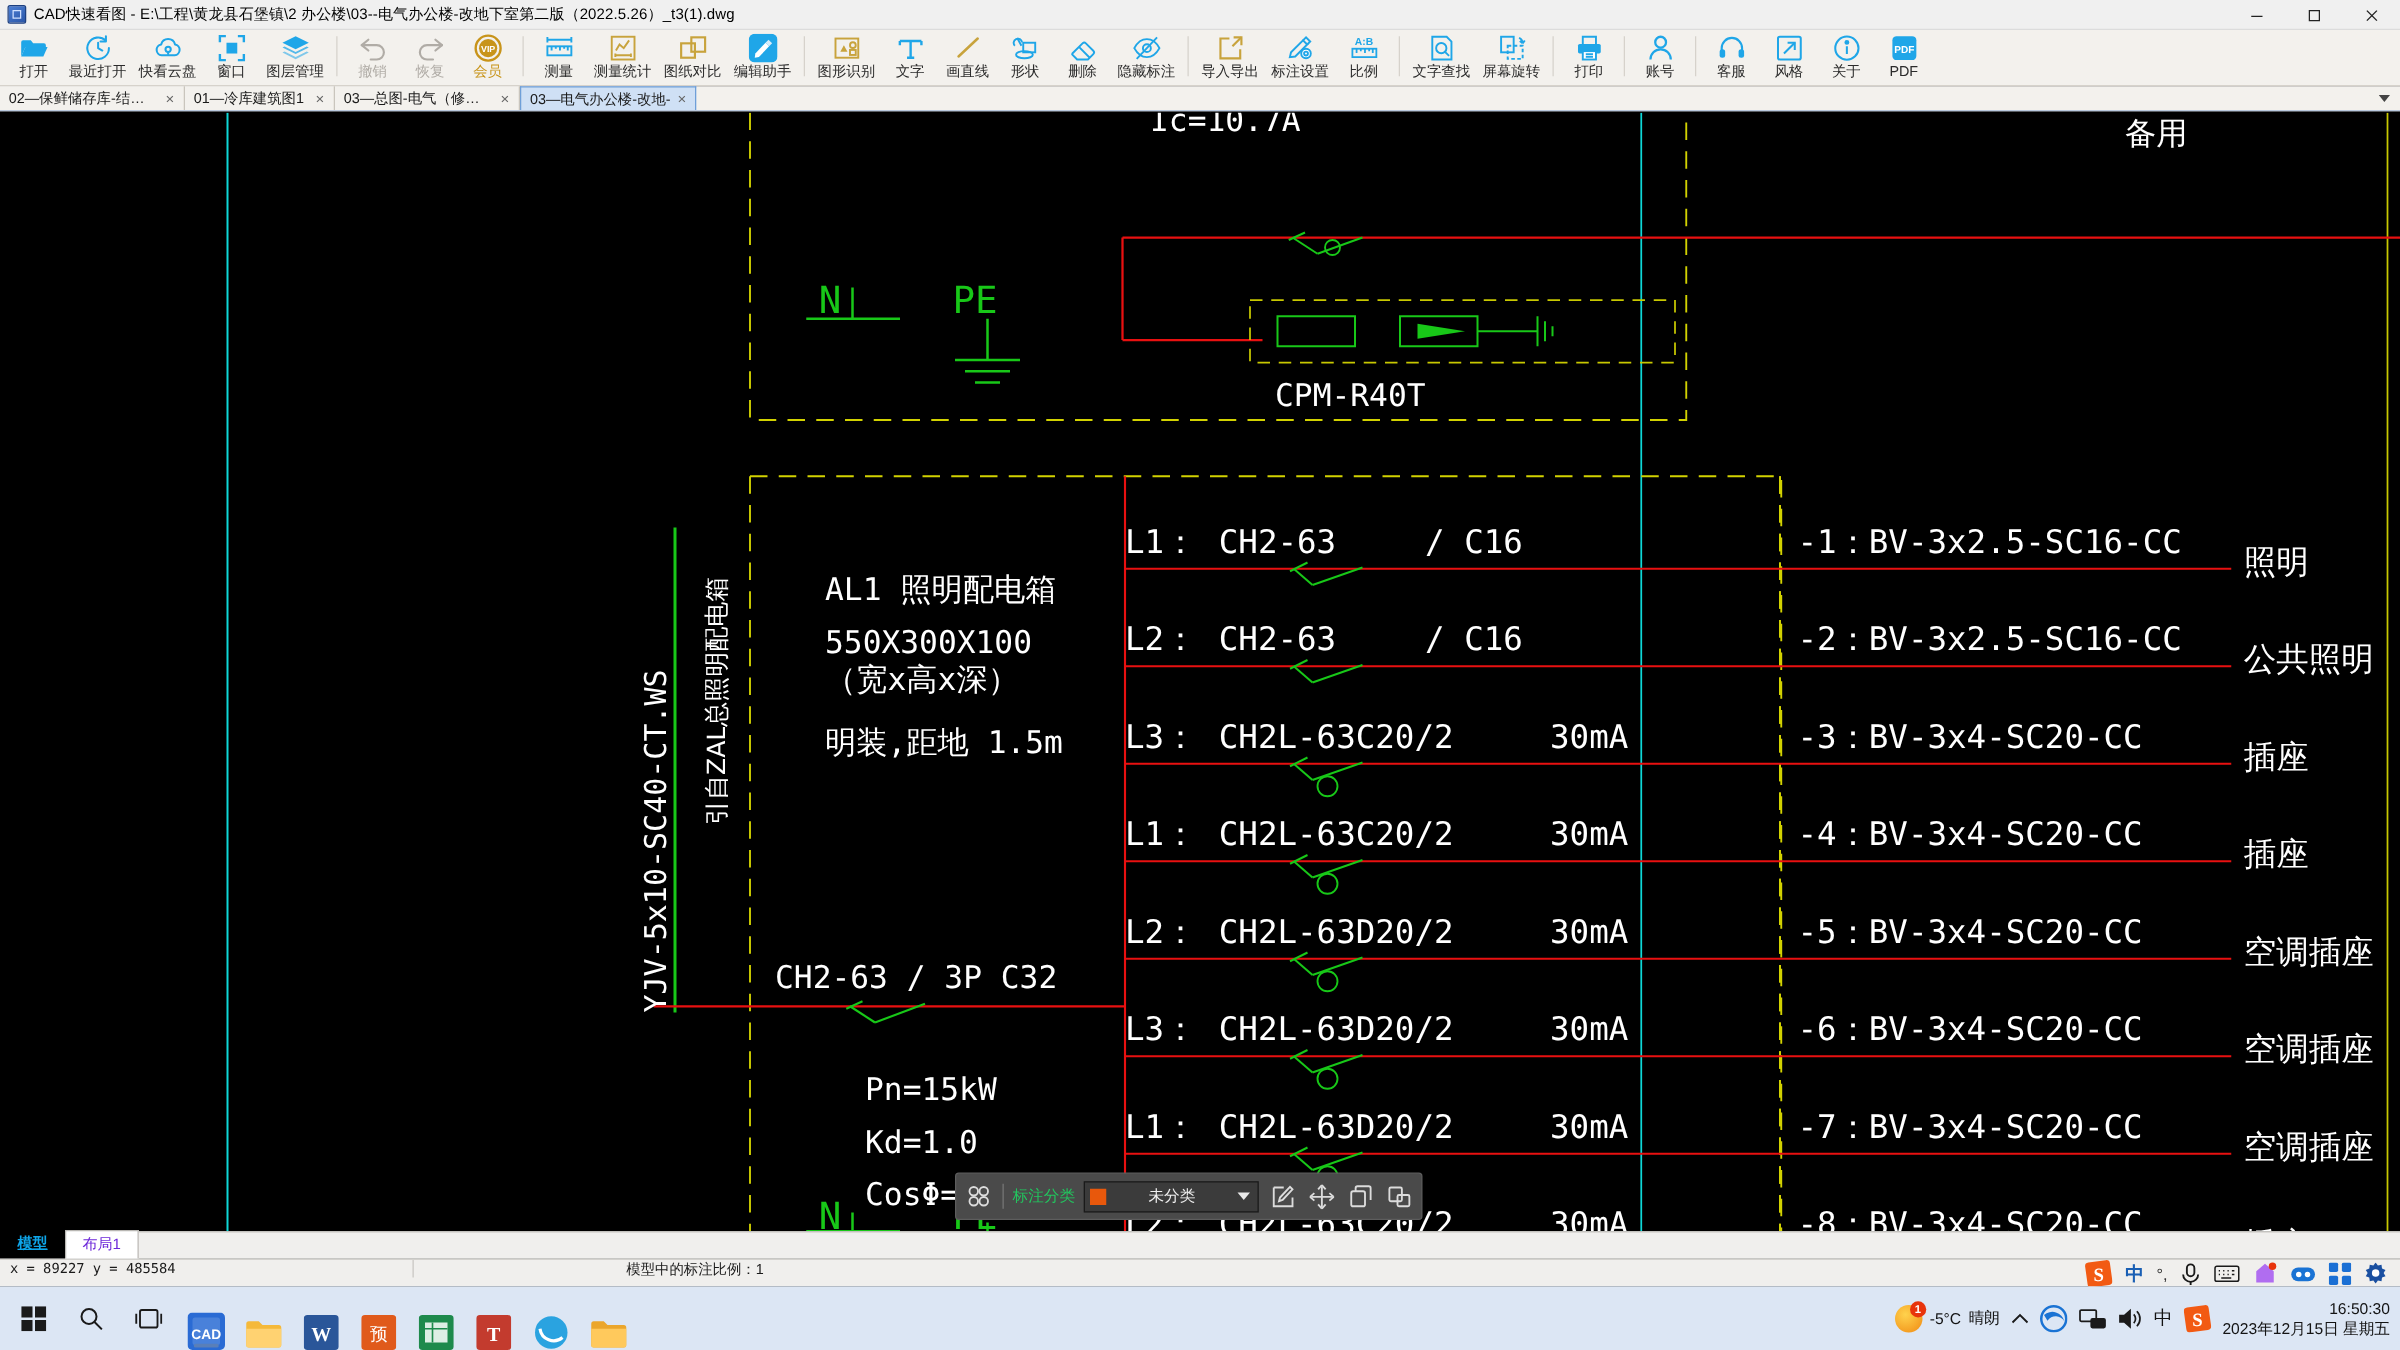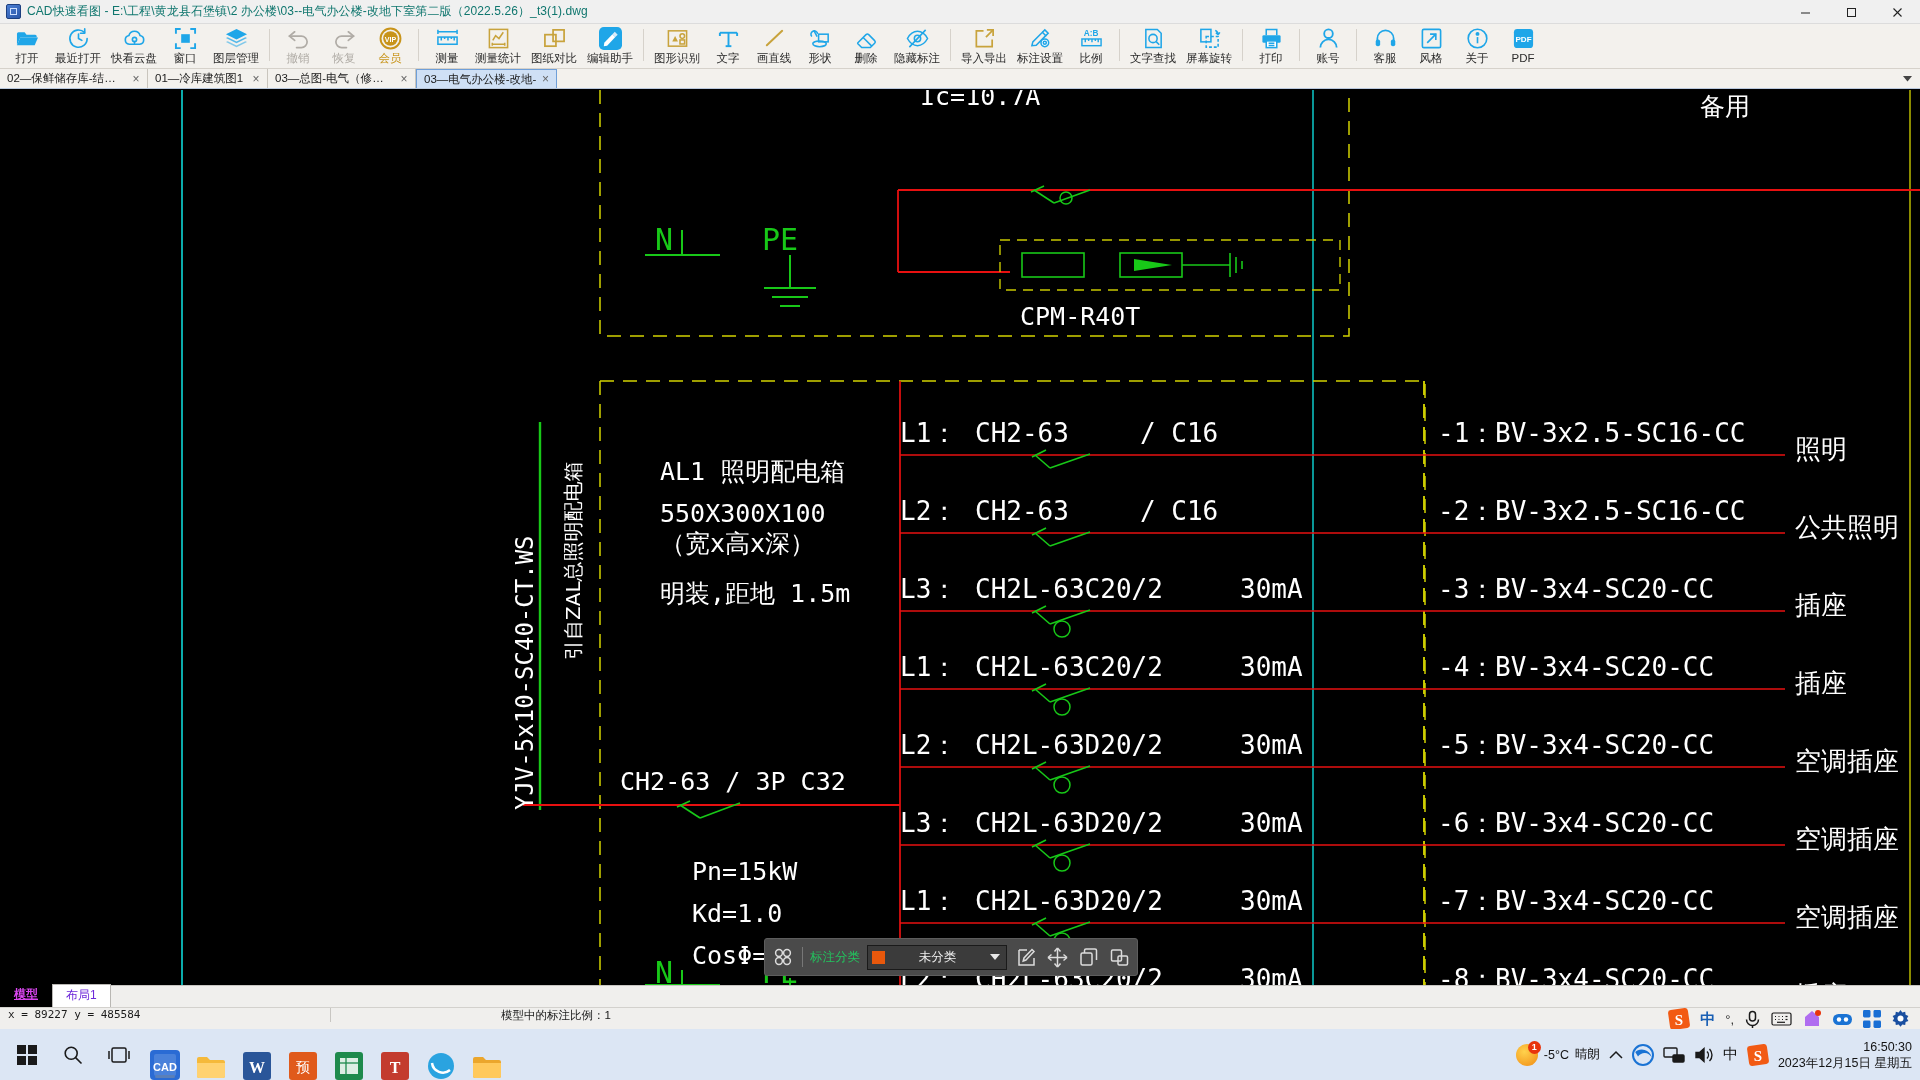--- a/index.html
+++ b/index.html
@@ -17,21 +17,21 @@
     display:flex; align-items:center; padding-left:6px; position:relative;
   }
   .titlebar .app-ico {
     width:15px; height:15px; background:linear-gradient(145deg,#4c7fd4,#2a56a8);
     border:1px solid #1c3f80; border-radius:2px; margin-right:6px; flex:none;
     position:relative;
   }
   .titlebar .app-ico:after{
     content:""; position:absolute; inset:3px; border:1px solid #cfe0ff;
   }
-  .titlebar .title-text { font-size:12px; color:#0f766e; white-space:nowrap; letter-spacing:.1px;}
+  .titlebar .title-text { font-size:12px; color:#000000; white-space:nowrap; letter-spacing:.1px;}
   .win-btns { position:absolute; right:0; top:0; height:24px; display:flex; }
   .win-btn { width:46px; height:24px; display:flex; align-items:center; justify-content:center;
     font-size:12px; color:#222; }
   .win-btn svg { display:block; }
 
   
   .ribbon {
     height:45px; background:#f3f1ed; border-bottom:1px solid #d6d2cb;
     display:flex; align-items:flex-start; padding:1px 4px 0 4px;
   }
@@ -88,21 +88,21 @@
   .fb-arrow { width:0;height:0;border-left:5px solid transparent;border-right:5px solid transparent;
               border-top:6px solid #e8e8e8; flex:none; margin-right:2px;}
 
   
   .layoutbar {
     position:absolute; left:0; top:985px; width:1920px; height:22px;
     background:#f0efed; border-top:1px solid #c8c6c2; display:flex; align-items:flex-end;
   }
   .ltab { font-size:12px; padding:2px 13px 3px 13px; color:#1a1a1a; cursor:pointer;
           border:1px solid transparent; position:relative; }
-  .ltab.active { background:#000; color:#d946ef; font-weight:bold;text-decoration:underline; }
+  .ltab.active { background:#000; color:#0ea5e9; font-weight:bold;text-decoration:underline; }
   .ltab.lay { background:#fff; border:1px solid #b9b7b3; border-bottom:none; color:#6d28d9;
               transform:skewX(-0deg); }
 
   
   .statusbar {
     position:absolute; left:0; top:1007px; width:1920px; height:22px;
     background:#f0efed; border-top:1px solid #d3d1cd; display:flex; align-items:flex-start;
     font-size:11.5px; color:#1a1a1a;
   }
   .sb-coord { width:330px; padding-left:8px; font-family:"DejaVu Sans Mono","Liberation Mono",monospace; font-size:11px;}

